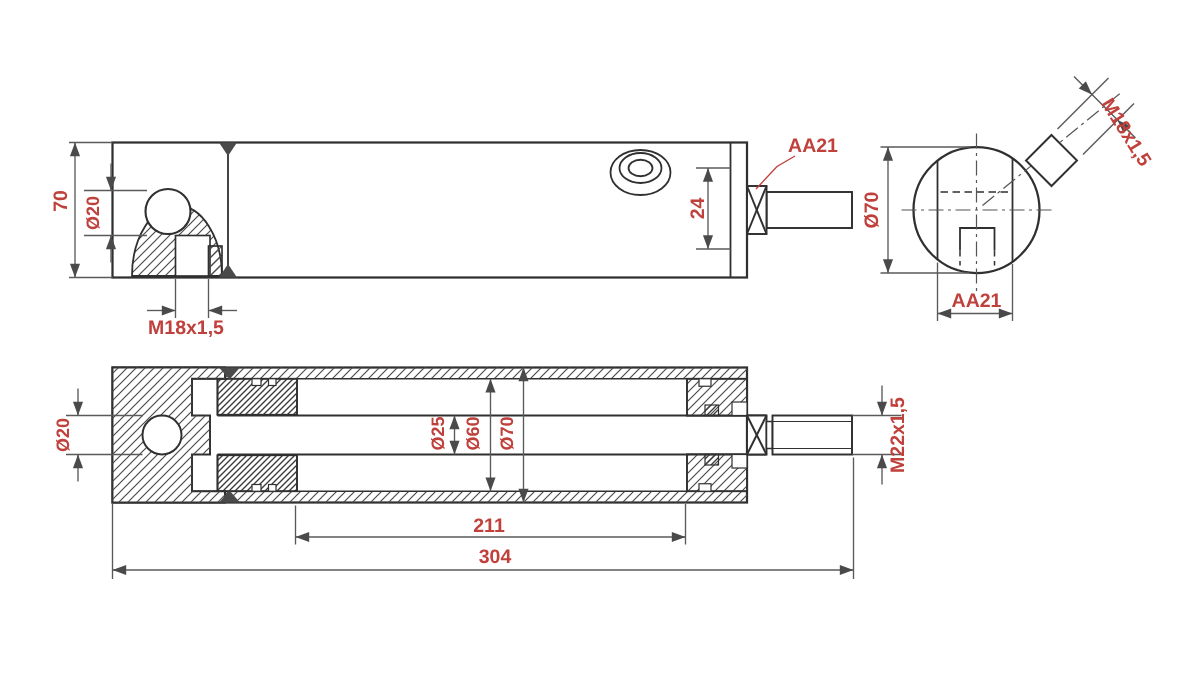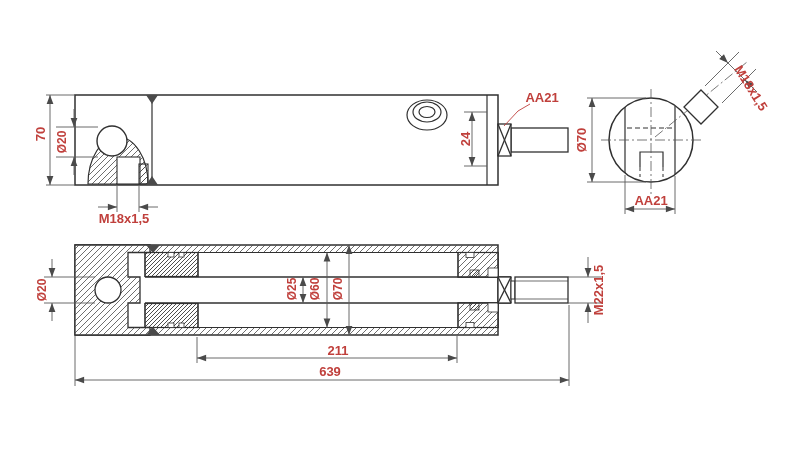--- a/index.html
+++ b/index.html
@@ -207,16 +207,16 @@
 
 <span class="lbl rotccw" style="left:581px;top:140px">Ø70</span>
 <span class="lbl rot60" style="left:751px;top:88px">M18x1,5</span>
 <span class="lbl" style="left:651px;top:200px">AA21</span>
 
 <span class="lbl rotccw small" style="left:42px;top:290px">Ø20</span>
 <span class="lbl rotccw small" style="left:292px;top:289px">Ø25</span>
 <span class="lbl rotccw small" style="left:315px;top:289px">Ø60</span>
 <span class="lbl rotccw small" style="left:338px;top:289px">Ø70</span>
 <span class="lbl rotccw" style="left:598px;top:290px">M22x1,5</span>
-<span class="lbl" style="left:338px;top:350px">211</span>
-<span class="lbl" style="left:330px;top:371px">639</span>
+<span class="lbl" style="left:326px;top:350px">211</span>
+<span class="lbl" style="left:330px;top:371px">304</span>
 
 </div>
 
 </body></html>

